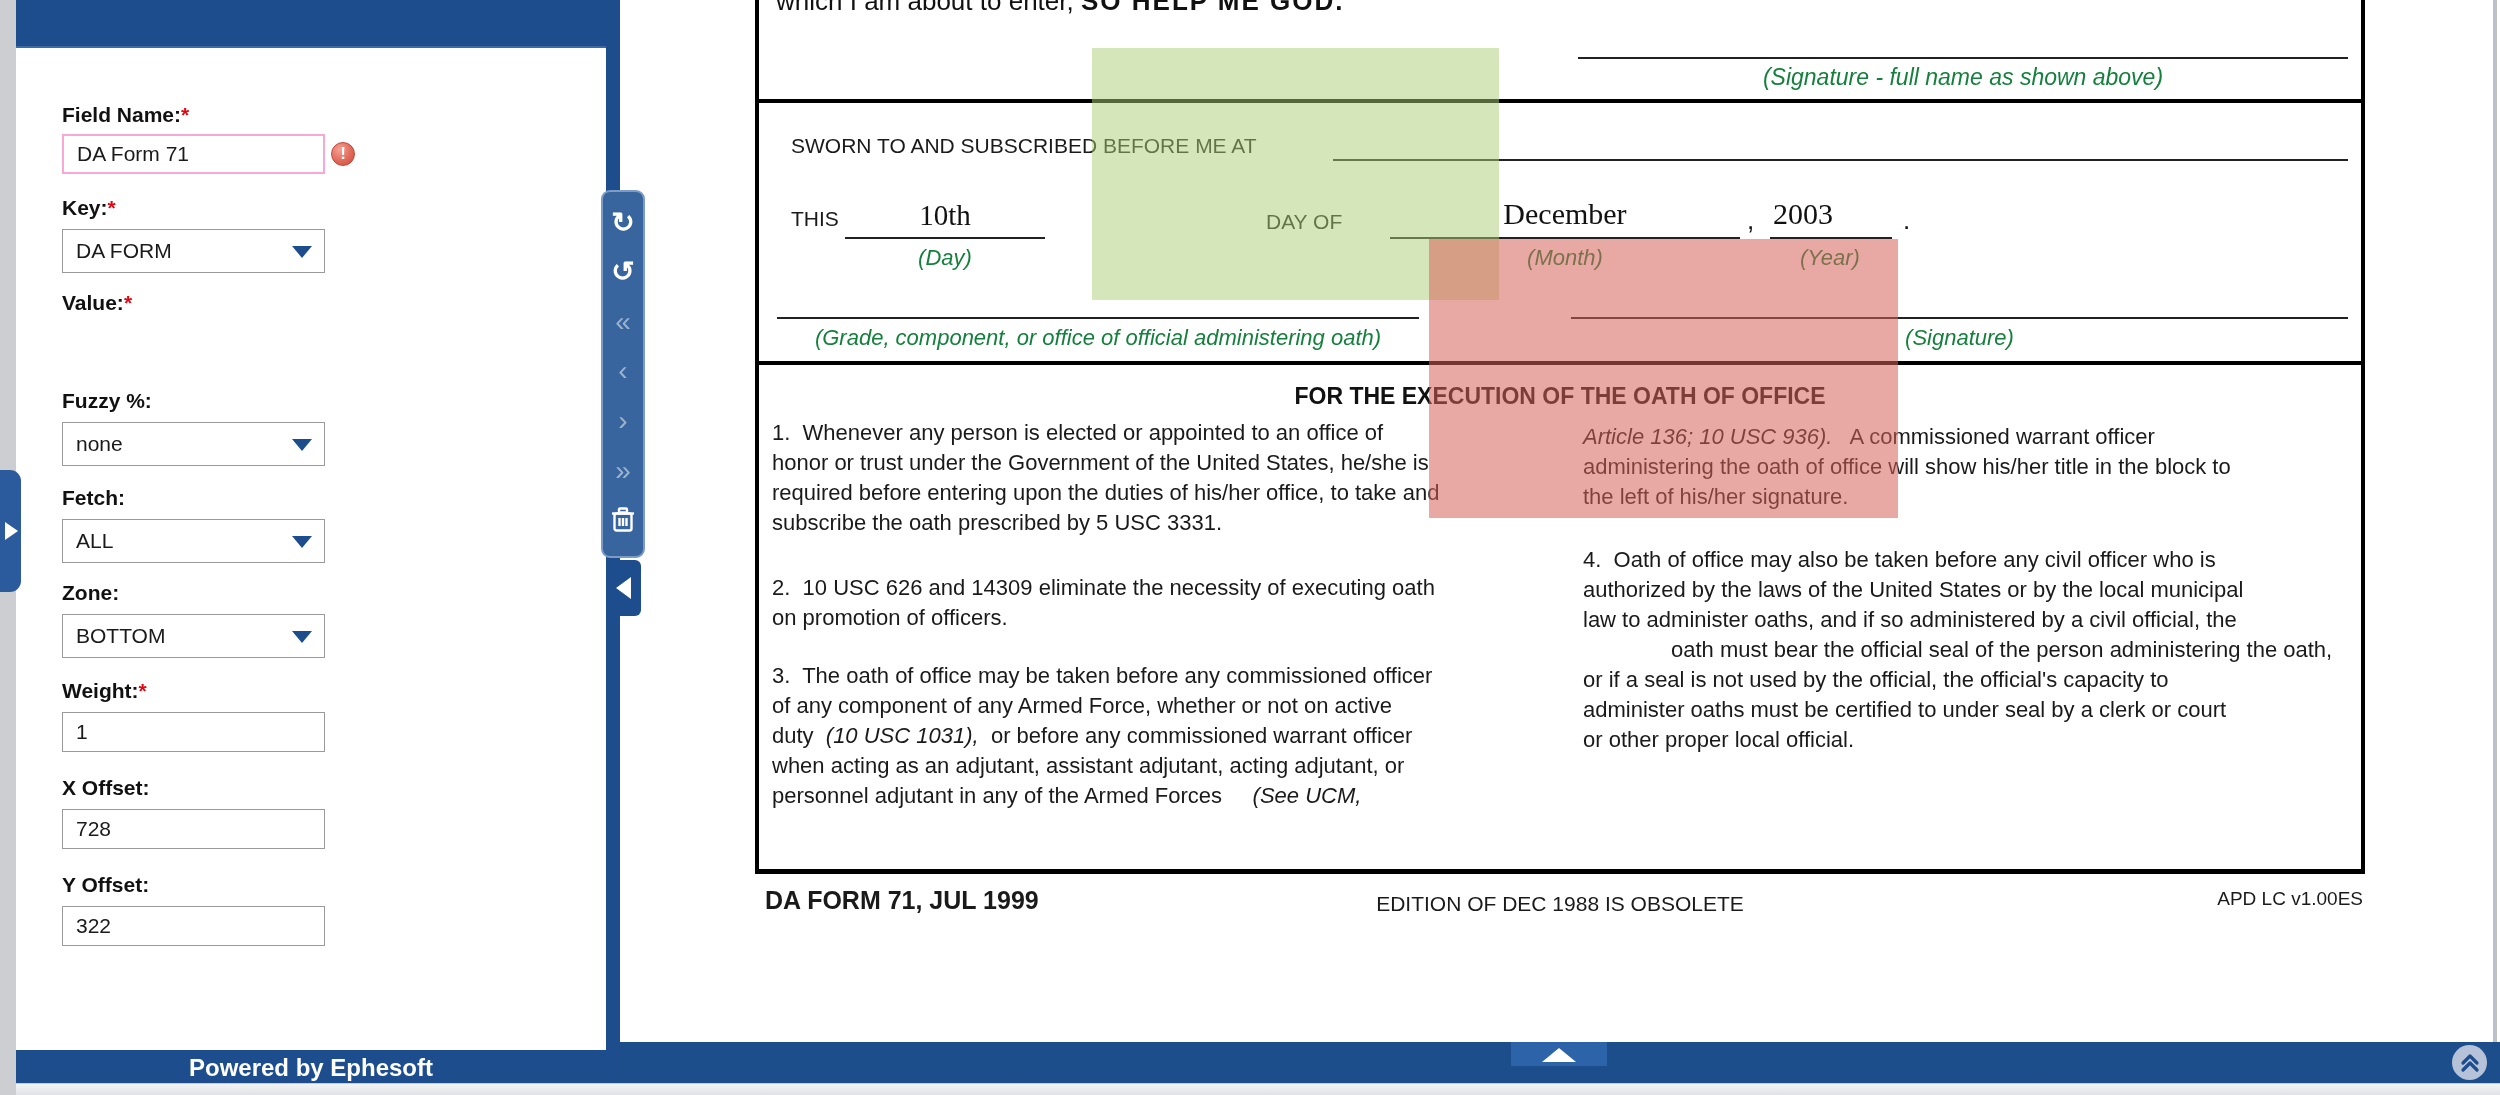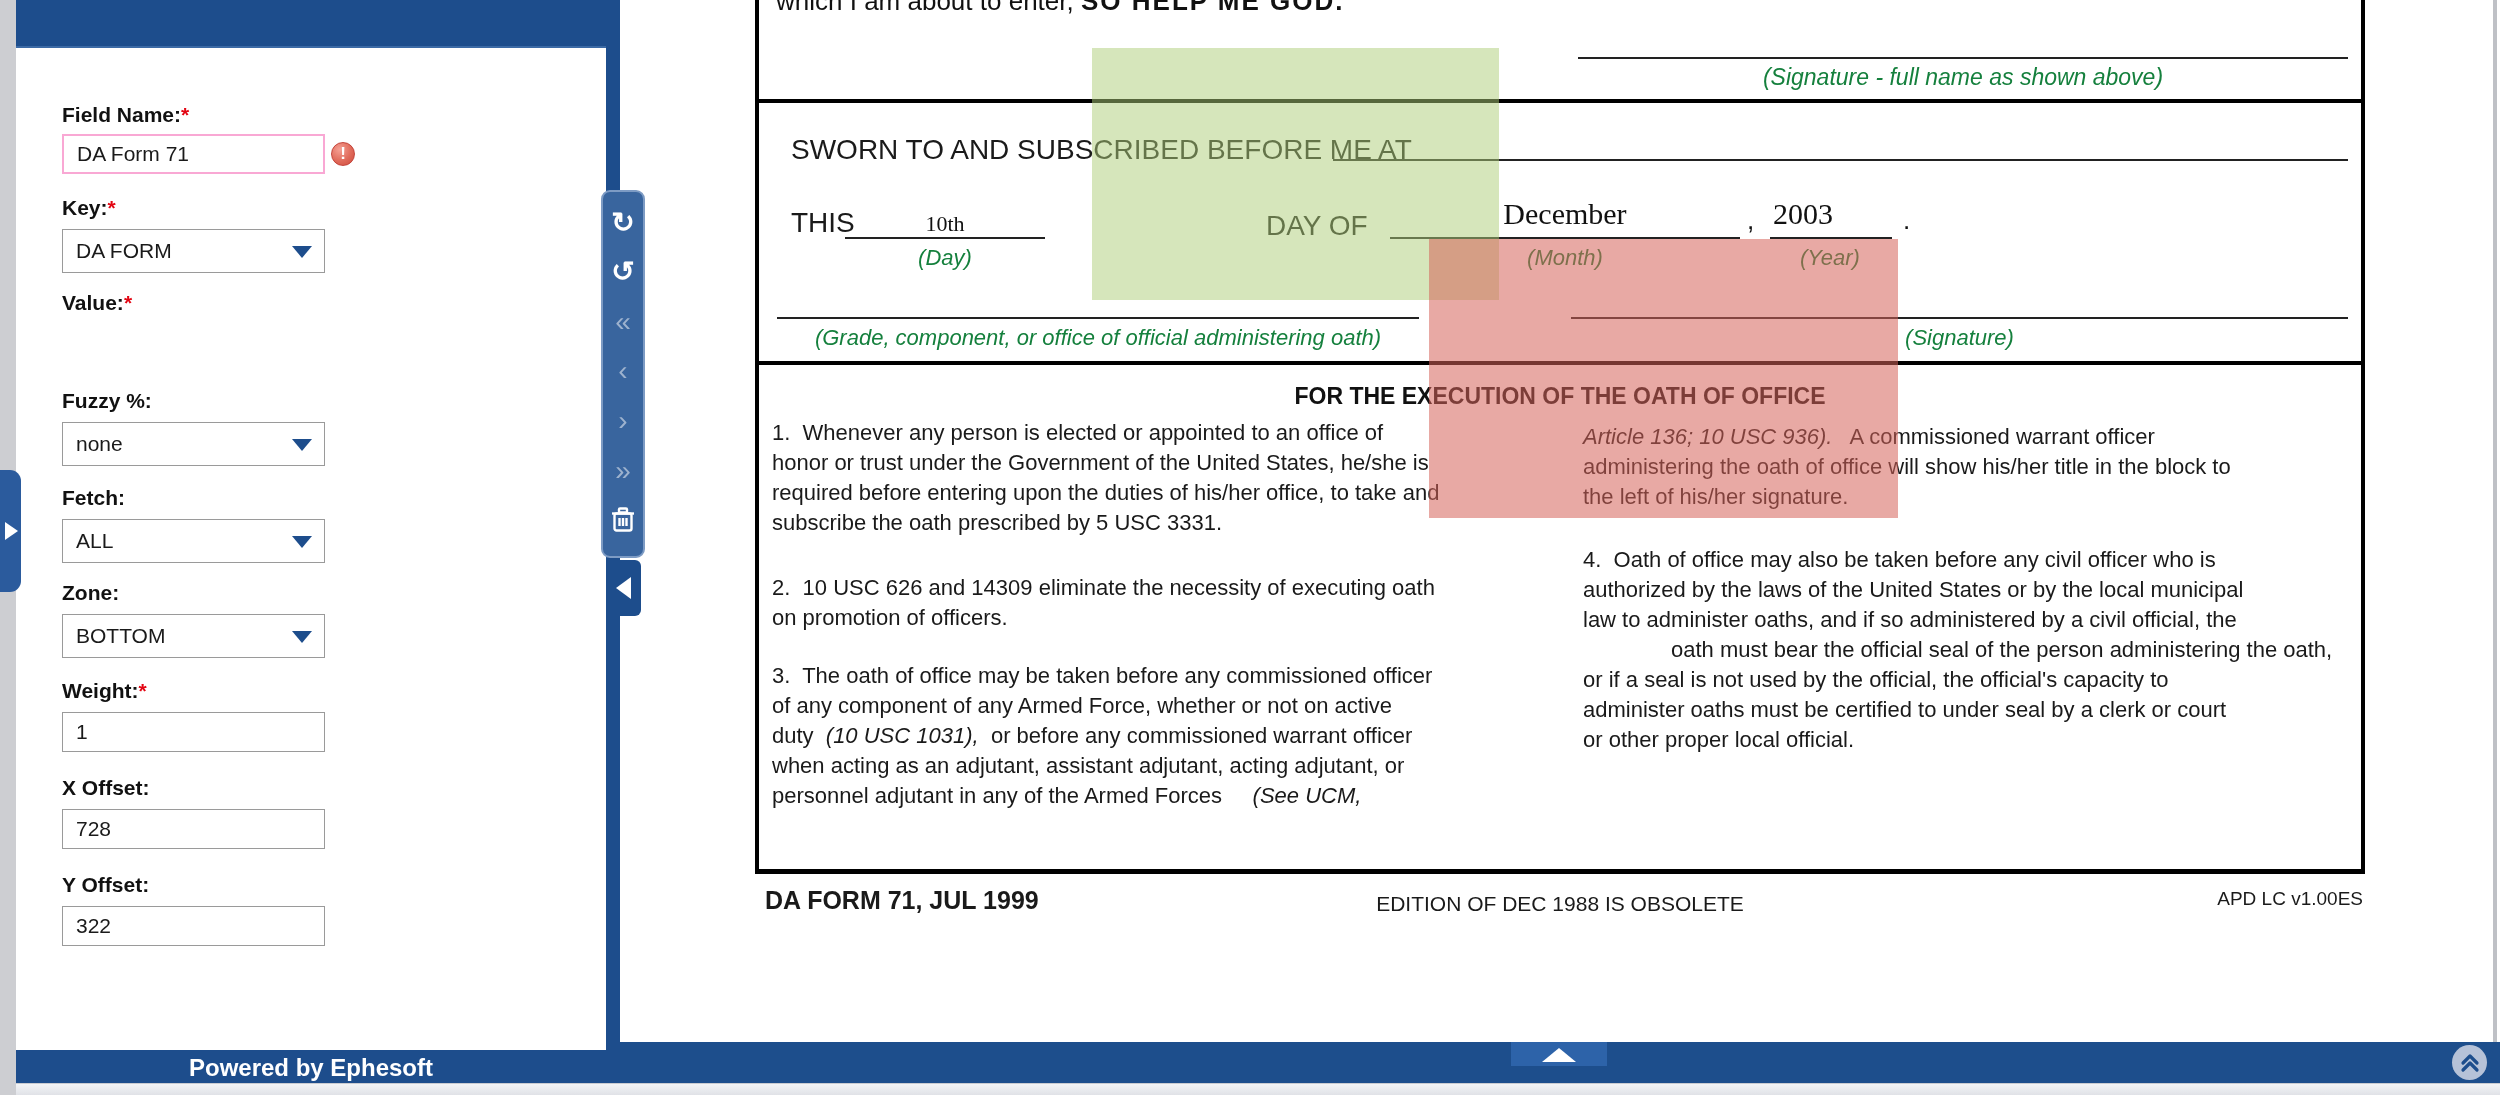--- a/index.html
+++ b/index.html
@@ -42,21 +42,21 @@
   .collapse-tab { position:absolute; left:606px; top:560px; width:35px; height:56px; background:#1d4d8c;
                   border-radius:0 6px 6px 0; z-index:19; display:flex; align-items:center; justify-content:center; }
   .tri-left { width:0; height:0; border-top:11px solid transparent; border-bottom:11px solid transparent;
               border-right:15px solid #fff; }
   .left-tab { position:absolute; left:0; top:470px; width:21px; height:122px; background:#2b5b9d;
               border-radius:0 11px 11px 0; z-index:20; display:flex; align-items:center; }
   .tri-right { width:0; height:0; border-top:9px solid transparent; border-bottom:9px solid transparent;
                border-left:13px solid #fff; margin-left:5px; }
 
   
-  .doc-text { position:absolute; font-size:28px; color:#1a1a1a; white-space:pre; }
+  .doc-text { position:absolute; font-size:21px; color:#1a1a1a; white-space:pre; }
   .doc-big  { position:absolute; font-size:26px; color:#111; white-space:pre; }
   .b { font-weight:bold; }
   .bold-sp { font-weight:bold; letter-spacing:2px; }
   .i { font-style:italic; }
   .cap { position:absolute; font-size:22px; font-style:italic; color:#15803d; text-align:center; white-space:pre; }
   .serif-val { position:absolute; font-family:"Liberation Serif", serif; font-size:30px; color:#111;
                text-align:center; white-space:pre; }
   .rule { position:absolute; background:#000; }
   .thin { position:absolute; background:#222; height:2px; }
   .heading { position:absolute; font-size:23px; font-weight:bold; color:#111; text-align:center; white-space:pre; }
@@ -165,21 +165,21 @@
 
   <div class="doc-big" style="left:776px;top:-14px"><span>which I am about to enter, </span><span class="bold-sp">SO HELP ME GOD.</span></div>
 
   <div class="thin" style="left:1578px;top:57px;width:770px"></div>
   <div class="cap" style="left:1578px;top:64px;width:770px;font-size:23px">(Signature - full name as shown above)</div>
 
   <div class="doc-text" style="left:791px;top:134px">SWORN TO AND SUBSCRIBED BEFORE ME AT</div>
   <div class="thin" style="left:1333px;top:159px;width:1015px"></div>
 
   <div class="doc-text" style="left:791px;top:207px">THIS</div>
-  <div class="serif-val" style="left:845px;top:211px;width:200px;font-size:22px">10th</div>
+  <div class="serif-val" style="left:845px;top:199px;width:200px;font-size:29px">10th</div>
   <div class="thin" style="left:845px;top:237px;width:200px"></div>
   <div class="doc-text" style="left:1266px;top:210px">DAY OF</div>
   <div class="serif-val" style="left:1390px;top:197px;width:350px">December</div>
   <div class="thin" style="left:1390px;top:237px;width:350px"></div>
   <div class="doc-big" style="left:1747px;top:205px">,</div>
   <div class="serif-val" style="left:1773px;top:197px;width:130px;text-align:left">2003</div>
   <div class="thin" style="left:1770px;top:237px;width:122px"></div>
   <div class="doc-big" style="left:1903px;top:205px">.</div>
   <div class="cap" style="left:845px;top:245px;width:200px">(Day)</div>
   <div class="cap" style="left:1390px;top:245px;width:350px">(Month)</div>

